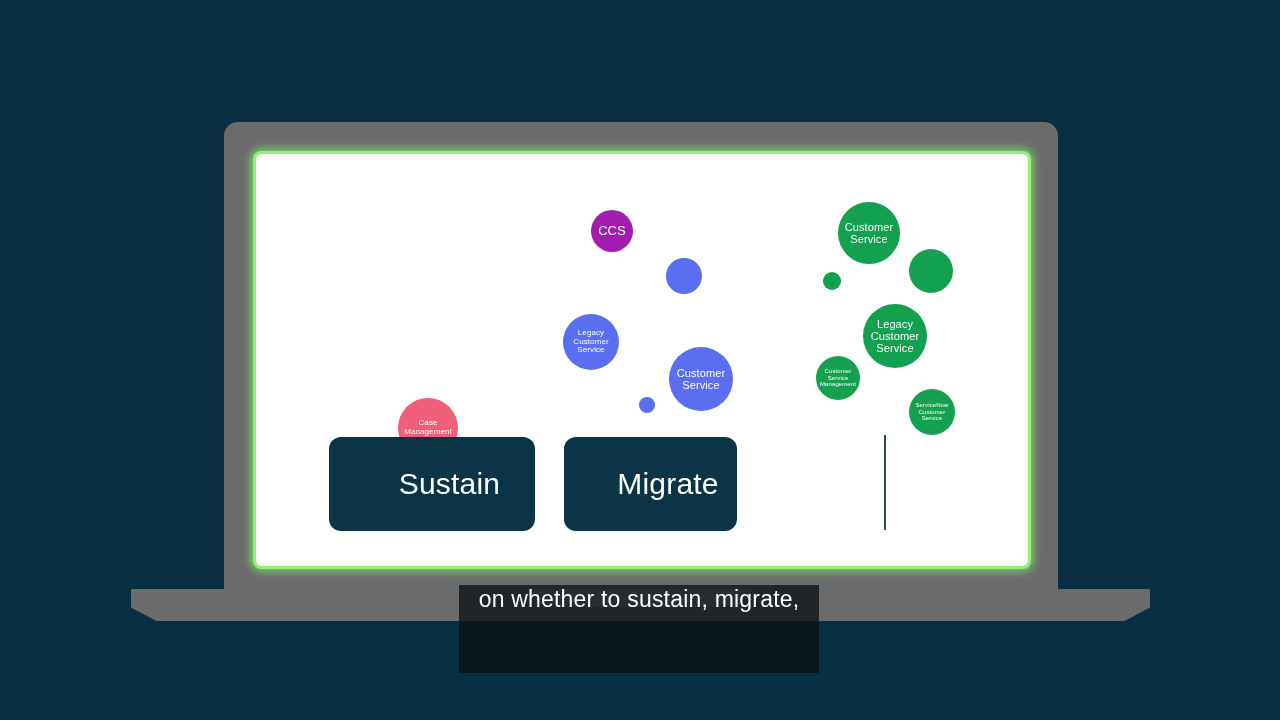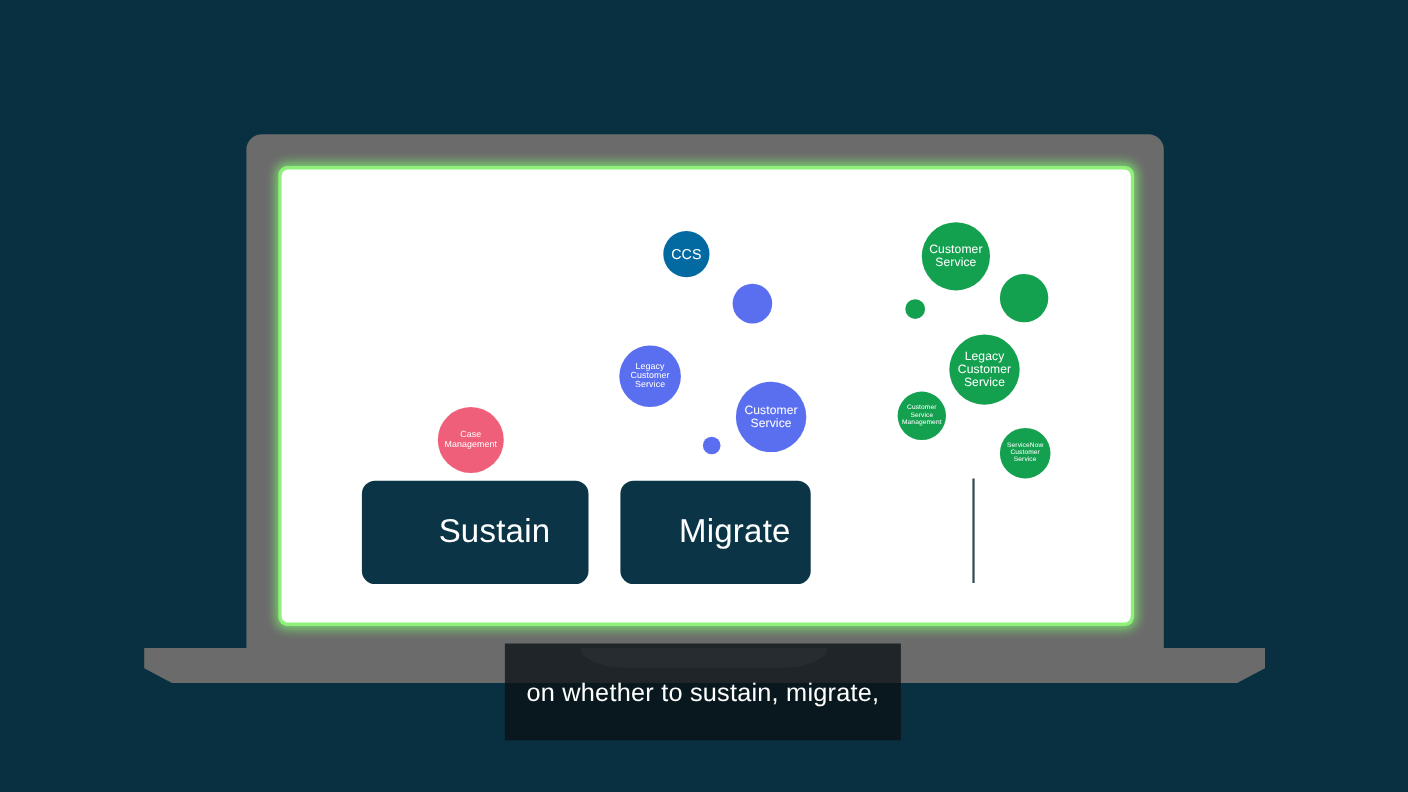--- a/index.html
+++ b/index.html
@@ -123,23 +123,22 @@
 
   
   #caption {
     position: absolute;
     left: 459px;
     top: 585px;
     width: 360px;
     height: 88px;
     background: rgba(10, 18, 22, 0.78);
     display: flex;
-    flex-direction: row;
+    flex-direction: column;
     align-items: center;
-    justify-content: center;
     gap: 6px;
   }
   .caption-line {
     color: #ffffff;
     font-size: 23px;
     line-height: 1.25;
     letter-spacing: 0.2px;
     text-align: center;
     white-space: nowrap;
   }
@@ -152,29 +151,29 @@
   <div id="laptop">
 
     <div class="laptop-lid"></div>
     <div class="laptop-base"></div>
     <div class="laptop-notch"></div>
 
     <div class="screen-glow"></div>
 
     <div class="screen">
       <div id="bubble-layer">
-          <div class="bubble" style="left: 347px; top: 56px; width: 42px; height: 42px; background: #0369a1; font-size: 13px;"><span>CCS</span></div>
+          <div class="bubble" style="left: 335px; top: 56px; width: 42px; height: 42px; background: #a21caf; font-size: 13px;"><span>CCS</span></div>
           <div class="bubble" style="left: 410px; top: 104px; width: 36px; height: 36px; background: rgb(90, 110, 240); font-size: 8px;"></div>
           <div class="bubble" style="left: 307px; top: 160px; width: 56px; height: 56px; background: rgb(90, 110, 240); font-size: 8px;"><span>Legacy
 Customer
 Service</span></div>
           <div class="bubble" style="left: 413px; top: 193px; width: 64px; height: 64px; background: rgb(90, 110, 240); font-size: 11px;"><span>Customer
 Service</span></div>
           <div class="bubble" style="left: 383px; top: 243px; width: 16px; height: 16px; background: rgb(90, 110, 240); font-size: 7px;"></div>
-          <div class="bubble" style="left: 142px; top: 216px; width: 60px; height: 60px; background: rgb(239, 95, 121); font-size: 8px;"><span>Case
+          <div class="bubble" style="left: 142px; top: 244px; width: 60px; height: 60px; background: rgb(239, 95, 121); font-size: 8px;"><span>Case
 Management</span></div>
           <div class="bubble" style="left: 582px; top: 48px; width: 62px; height: 62px; background: rgb(19, 160, 79); font-size: 11px;"><span>Customer
 Service</span></div>
           <div class="bubble" style="left: 653px; top: 95px; width: 44px; height: 44px; background: rgb(19, 160, 79); font-size: 8px;"></div>
           <div class="bubble" style="left: 567px; top: 118px; width: 18px; height: 18px; background: rgb(19, 160, 79); font-size: 7px;"></div>
           <div class="bubble" style="left: 607px; top: 150px; width: 64px; height: 64px; background: rgb(19, 160, 79); font-size: 11px;"><span>Legacy
 Customer
 Service</span></div>
           <div class="bubble" style="left: 560px; top: 202px; width: 44px; height: 44px; background: rgb(19, 160, 79); font-size: 6px;"><span>Customer
 Service

